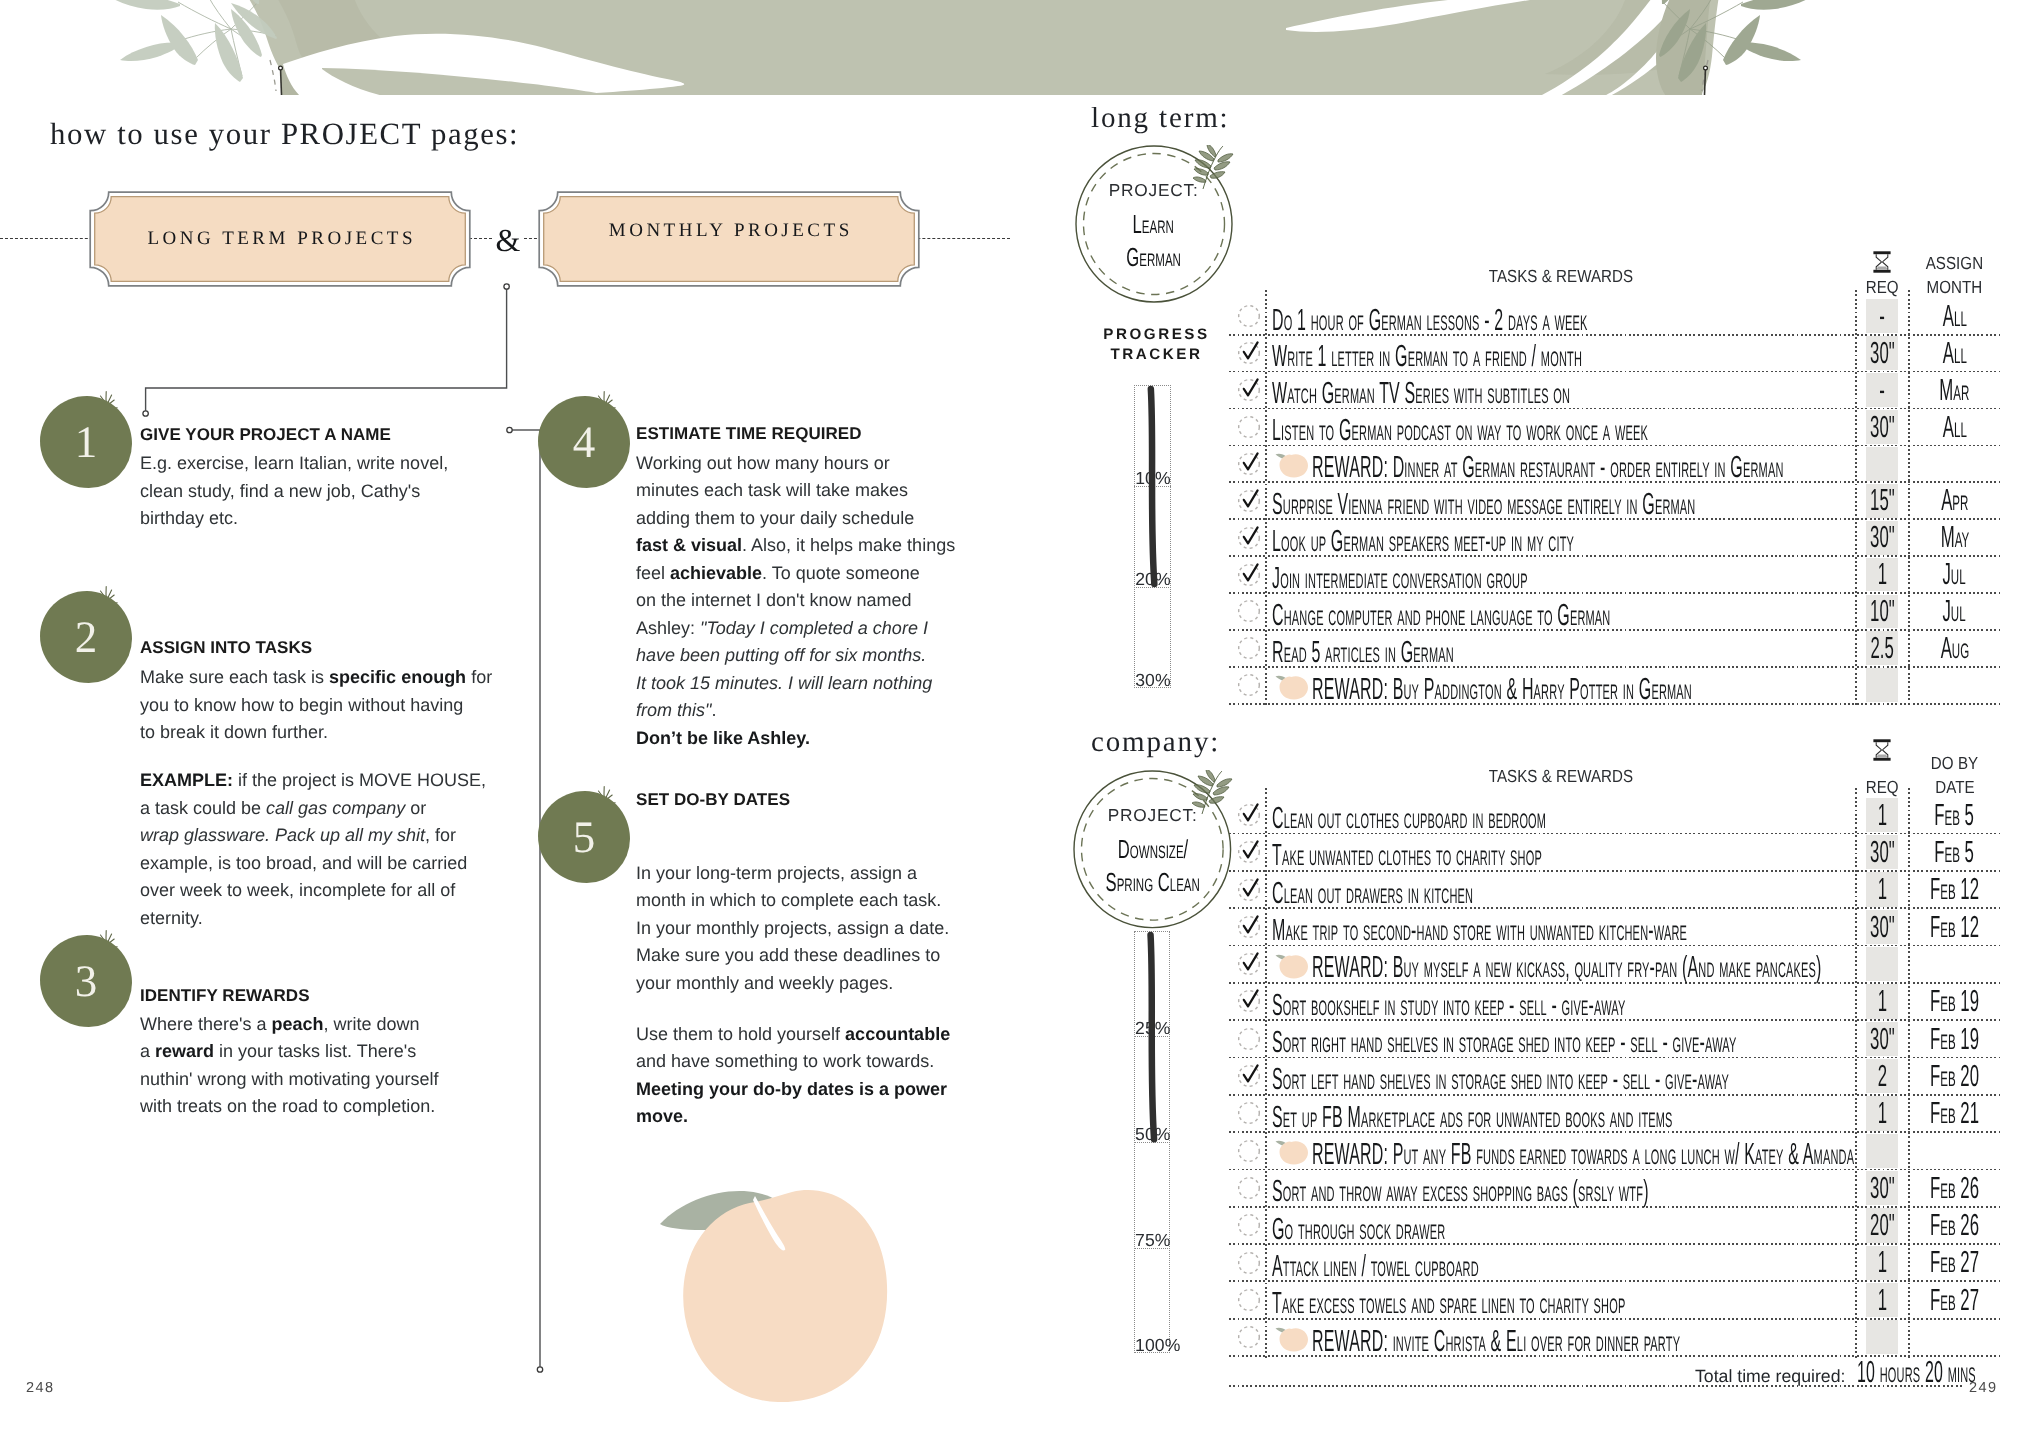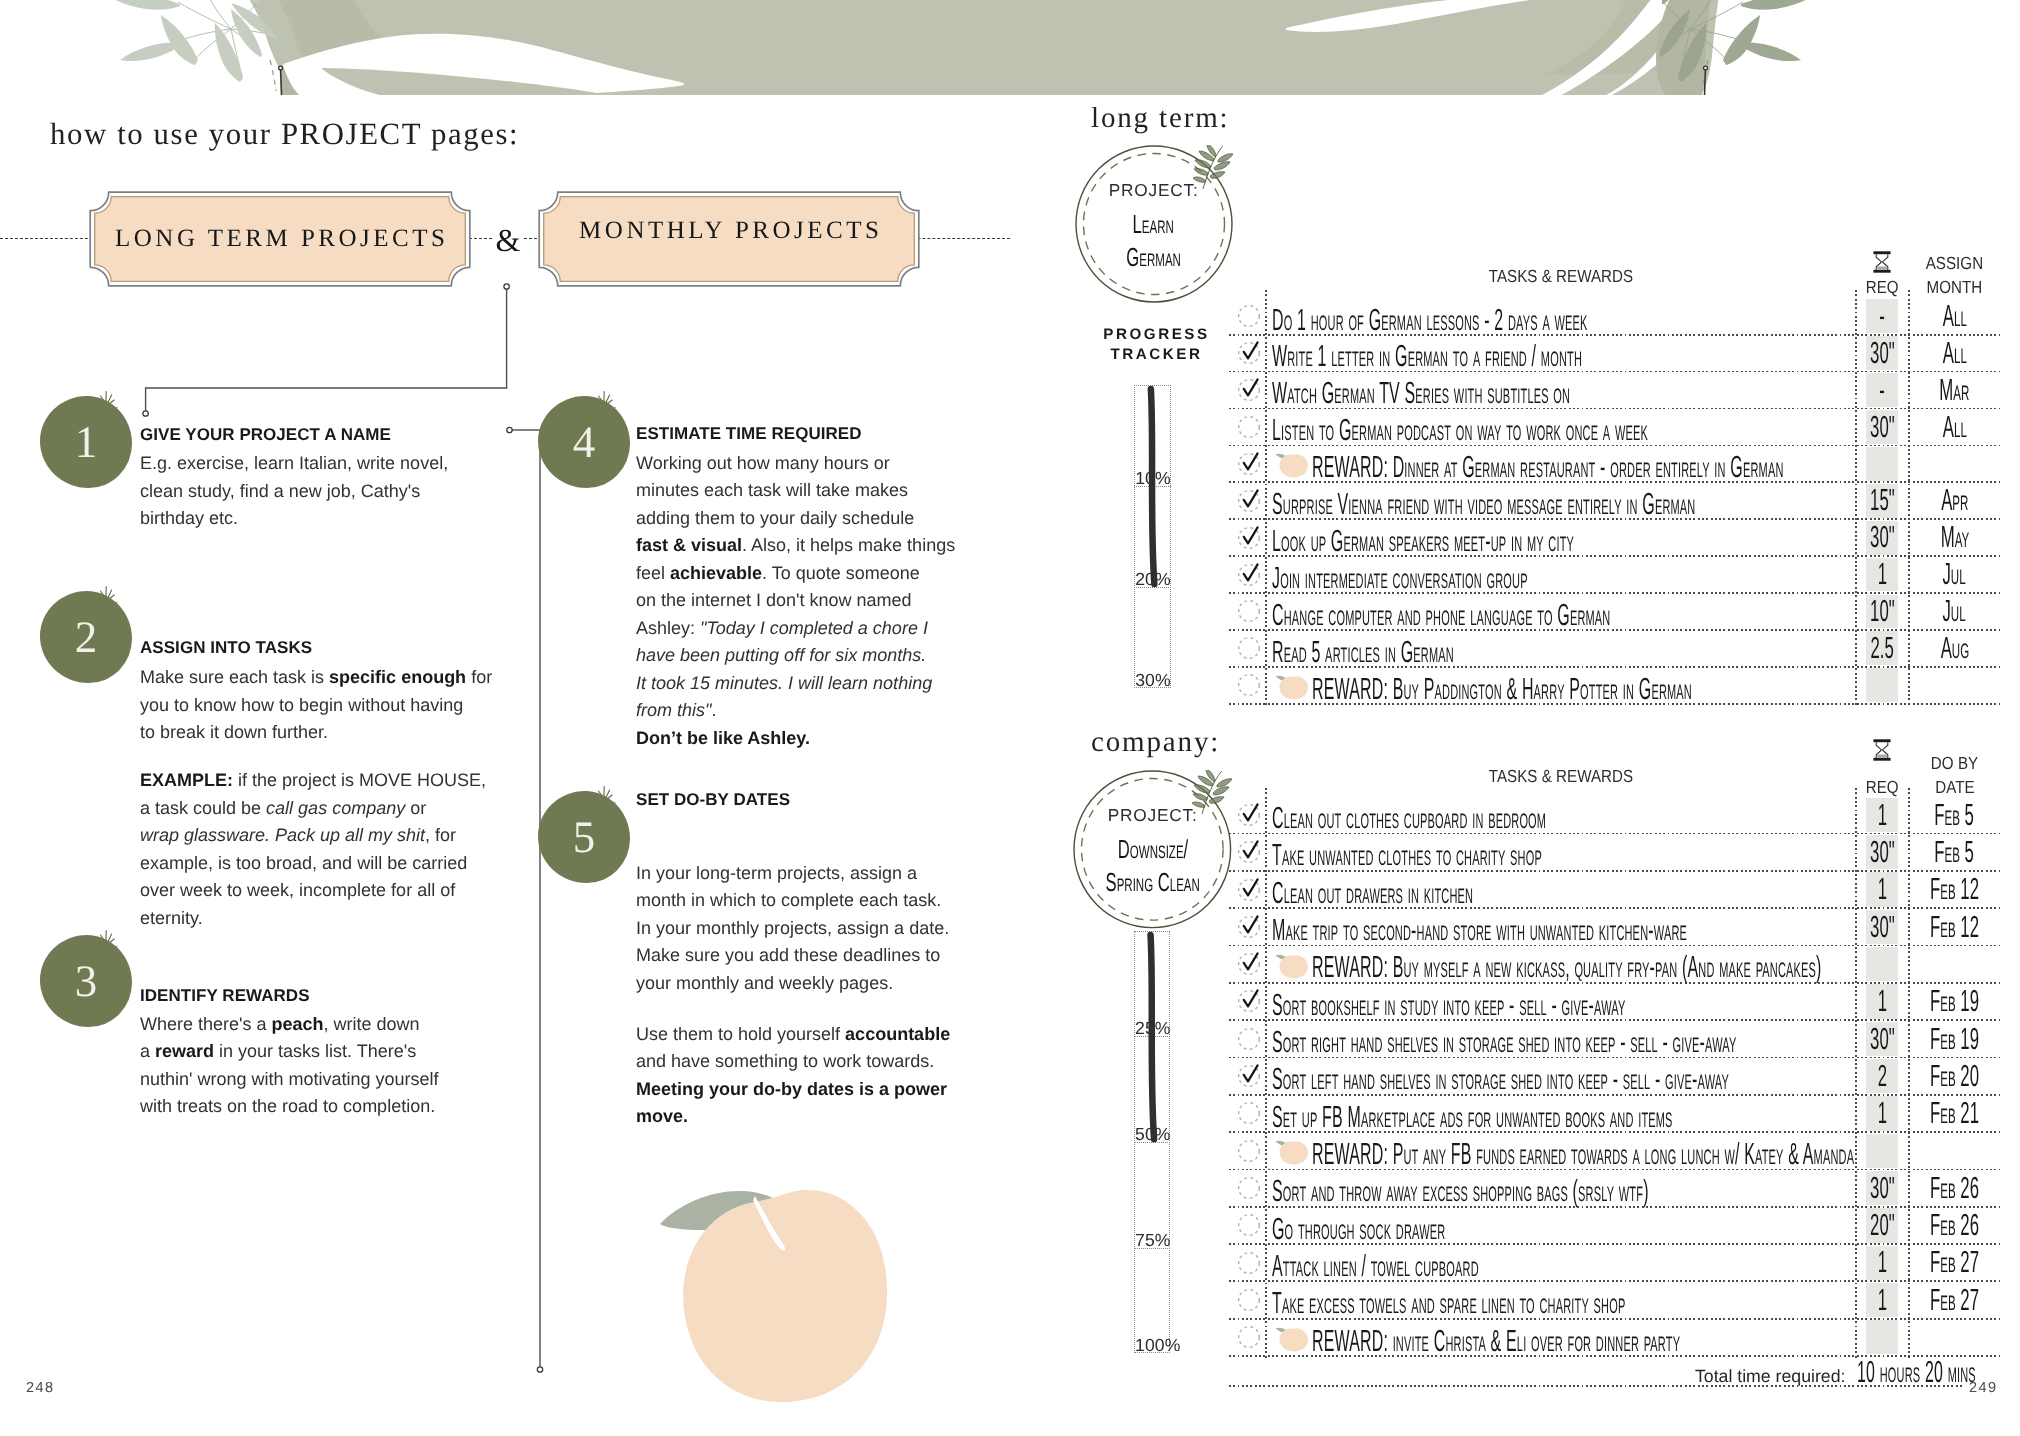--- a/index.html
+++ b/index.html
@@ -8,21 +8,21 @@
        -webkit-font-smoothing:antialiased;text-rendering:geometricPrecision;
        -moz-osx-font-smoothing:grayscale;}
   .abs{position:absolute;}
   #banner{position:absolute;left:0;top:0;width:2020px;height:96px;}
   #how-title{position:absolute;left:41px;top:117.4px;font-family:"Liberation Serif",serif;
       font-size:30.8px;letter-spacing:1.6px;color:#1e2126;font-weight:400;white-space:nowrap;margin-left:9px;}
   .plaque{position:absolute;}
   .plaque svg{position:absolute;left:0;top:0;}
   .plaque .lbl{position:absolute;left:0;top:0;width:100%;height:100%;
       display:flex;align-items:center;justify-content:center;
-      font-family:"Liberation Serif",serif;font-size:25px;letter-spacing:3.5px;
+      font-family:"Liberation Serif",serif;font-size:19px;letter-spacing:3.5px;
       color:#15171a;padding-left:3.5px;box-sizing:border-box;white-space:nowrap;}
   #amp{position:absolute;left:488px;top:222px;width:40px;text-align:center;
        font-family:"Liberation Serif",serif;font-size:32px;color:#15171a;}
   .step-num{position:absolute;width:92px;height:92px;
       border-radius:51% 49% 47% 53% / 49% 52% 48% 51%;
       background:#707a52;color:#f2f1e9;font-family:"Liberation Serif",serif;font-size:45px;
       display:flex;align-items:center;justify-content:center;line-height:1;}
   .step-title{position:absolute;font-weight:700;font-size:17px;letter-spacing:0.05px;color:#1a1a1a;white-space:nowrap;}
   .step-body{position:absolute;font-size:18px;line-height:27.5px;color:#2f3336;white-space:nowrap;}
   .step-body b{font-weight:700;color:#17191b;}

